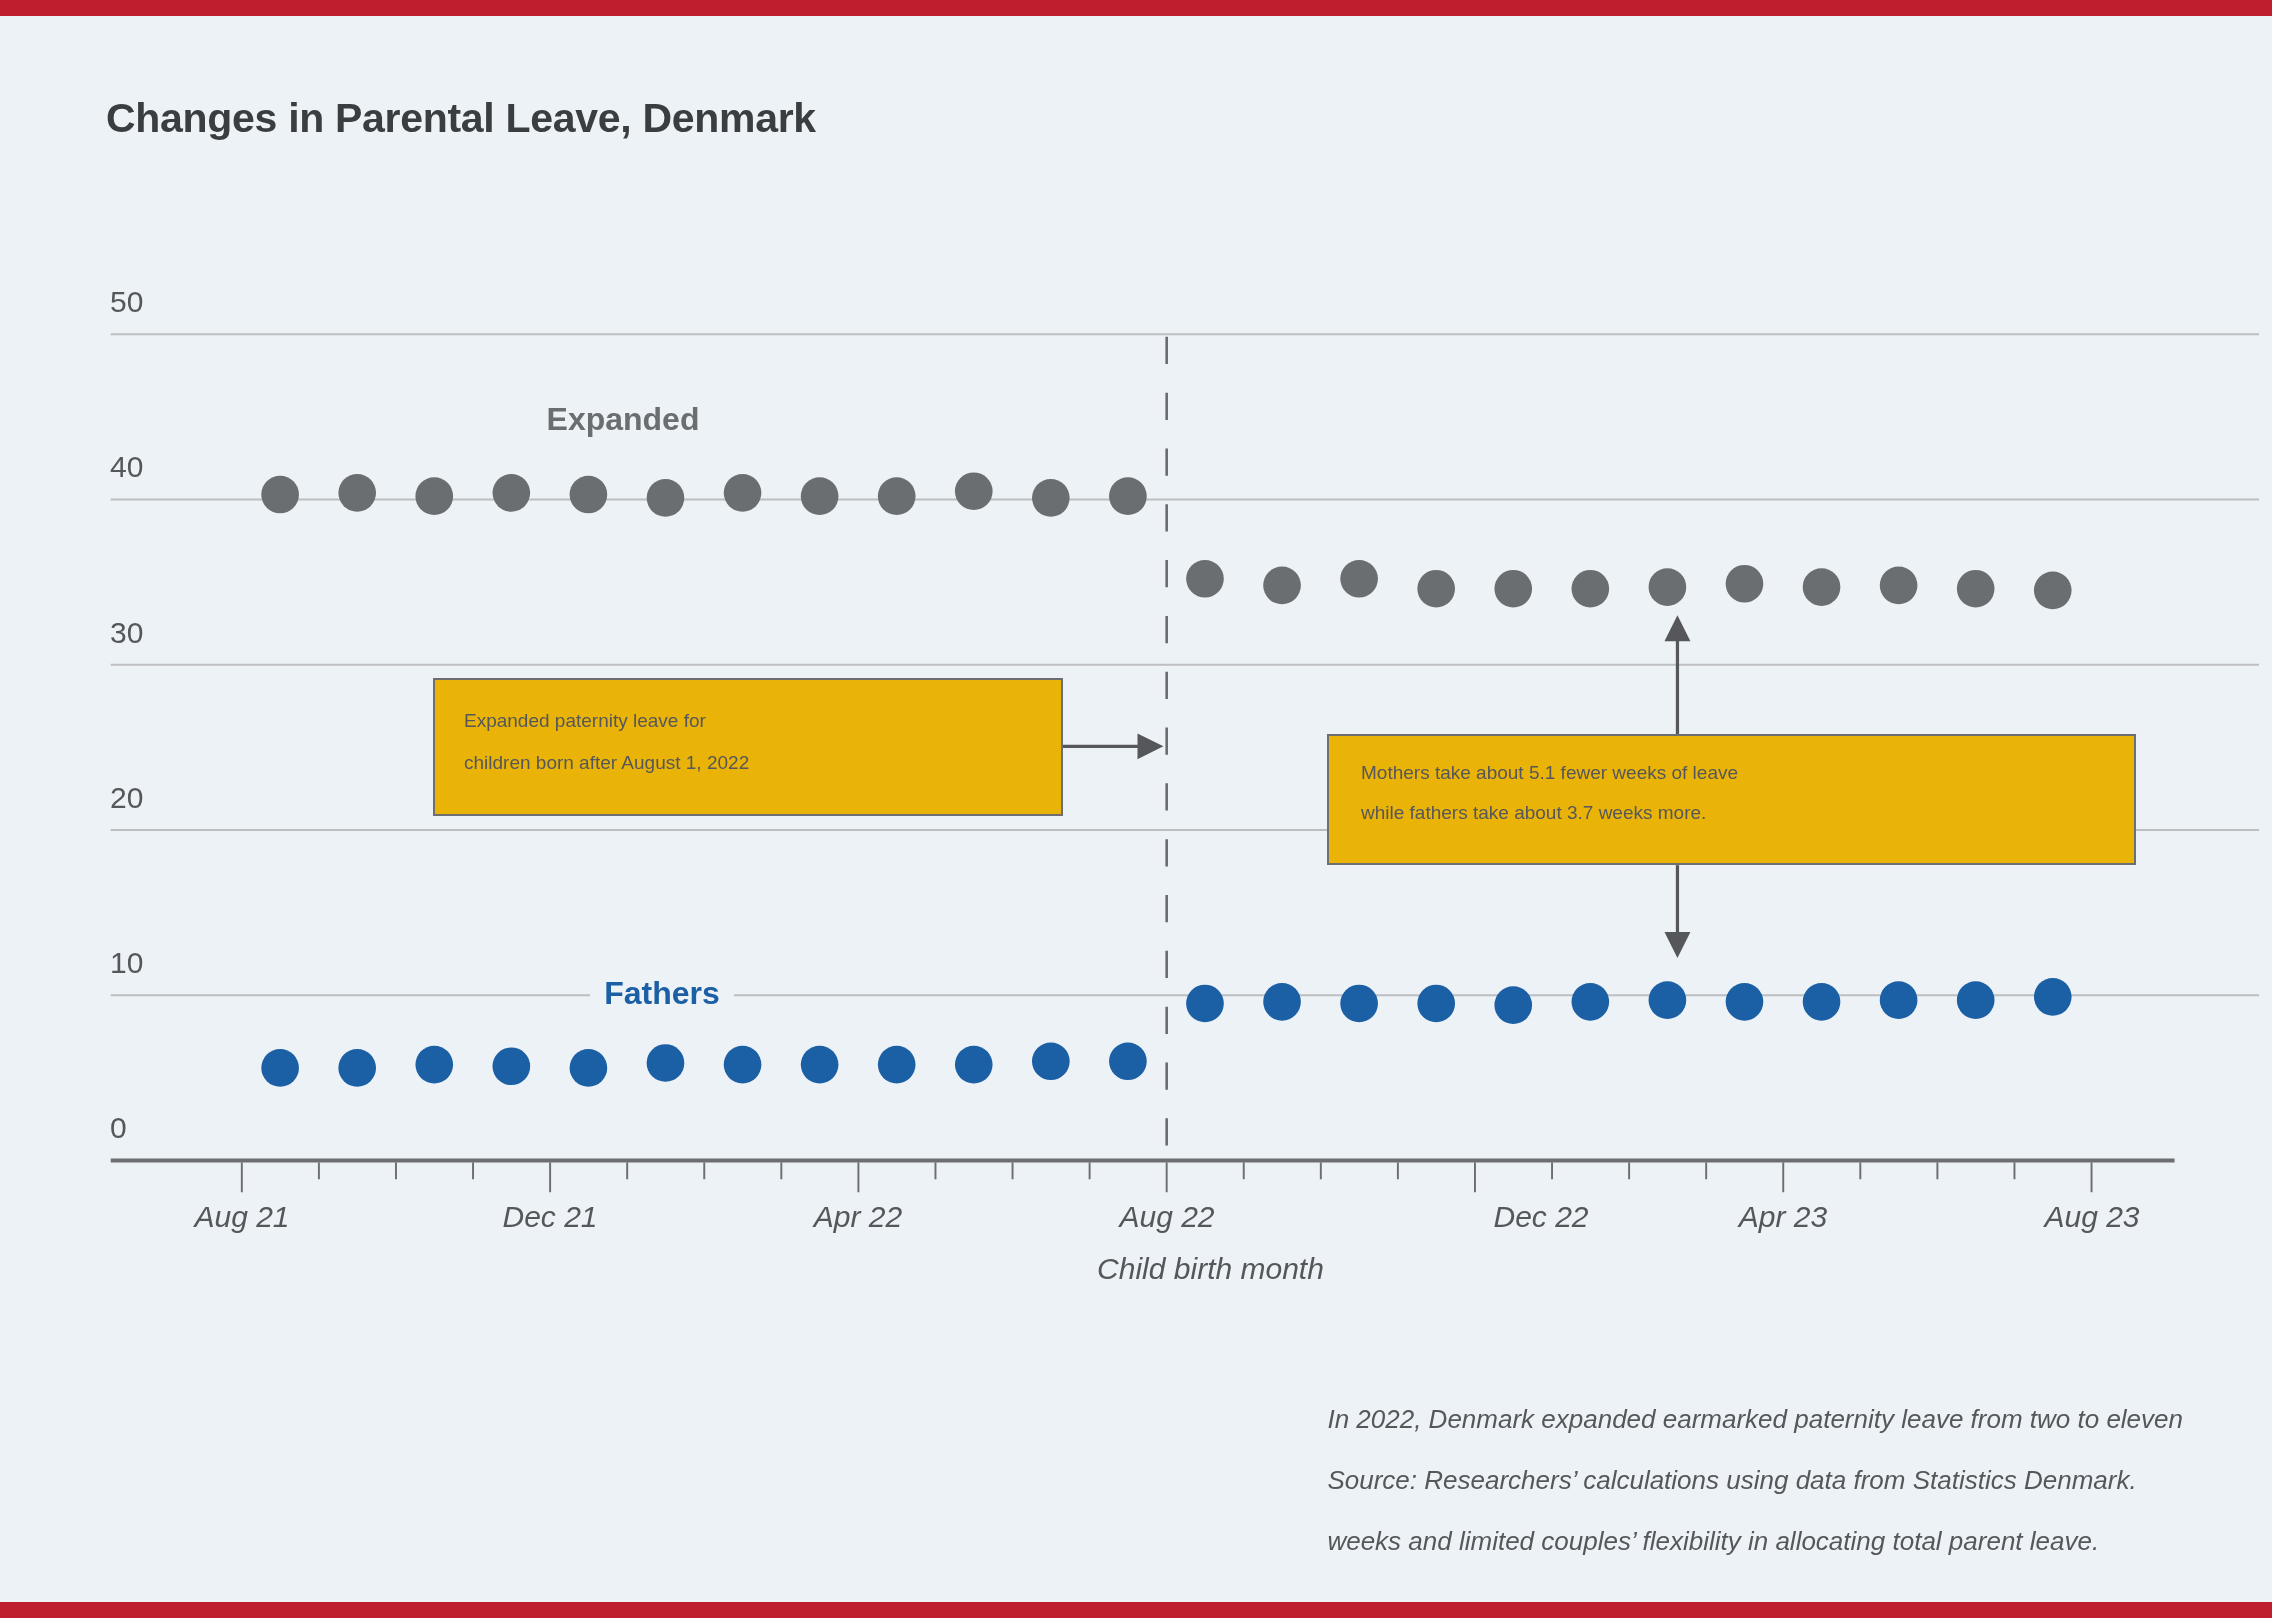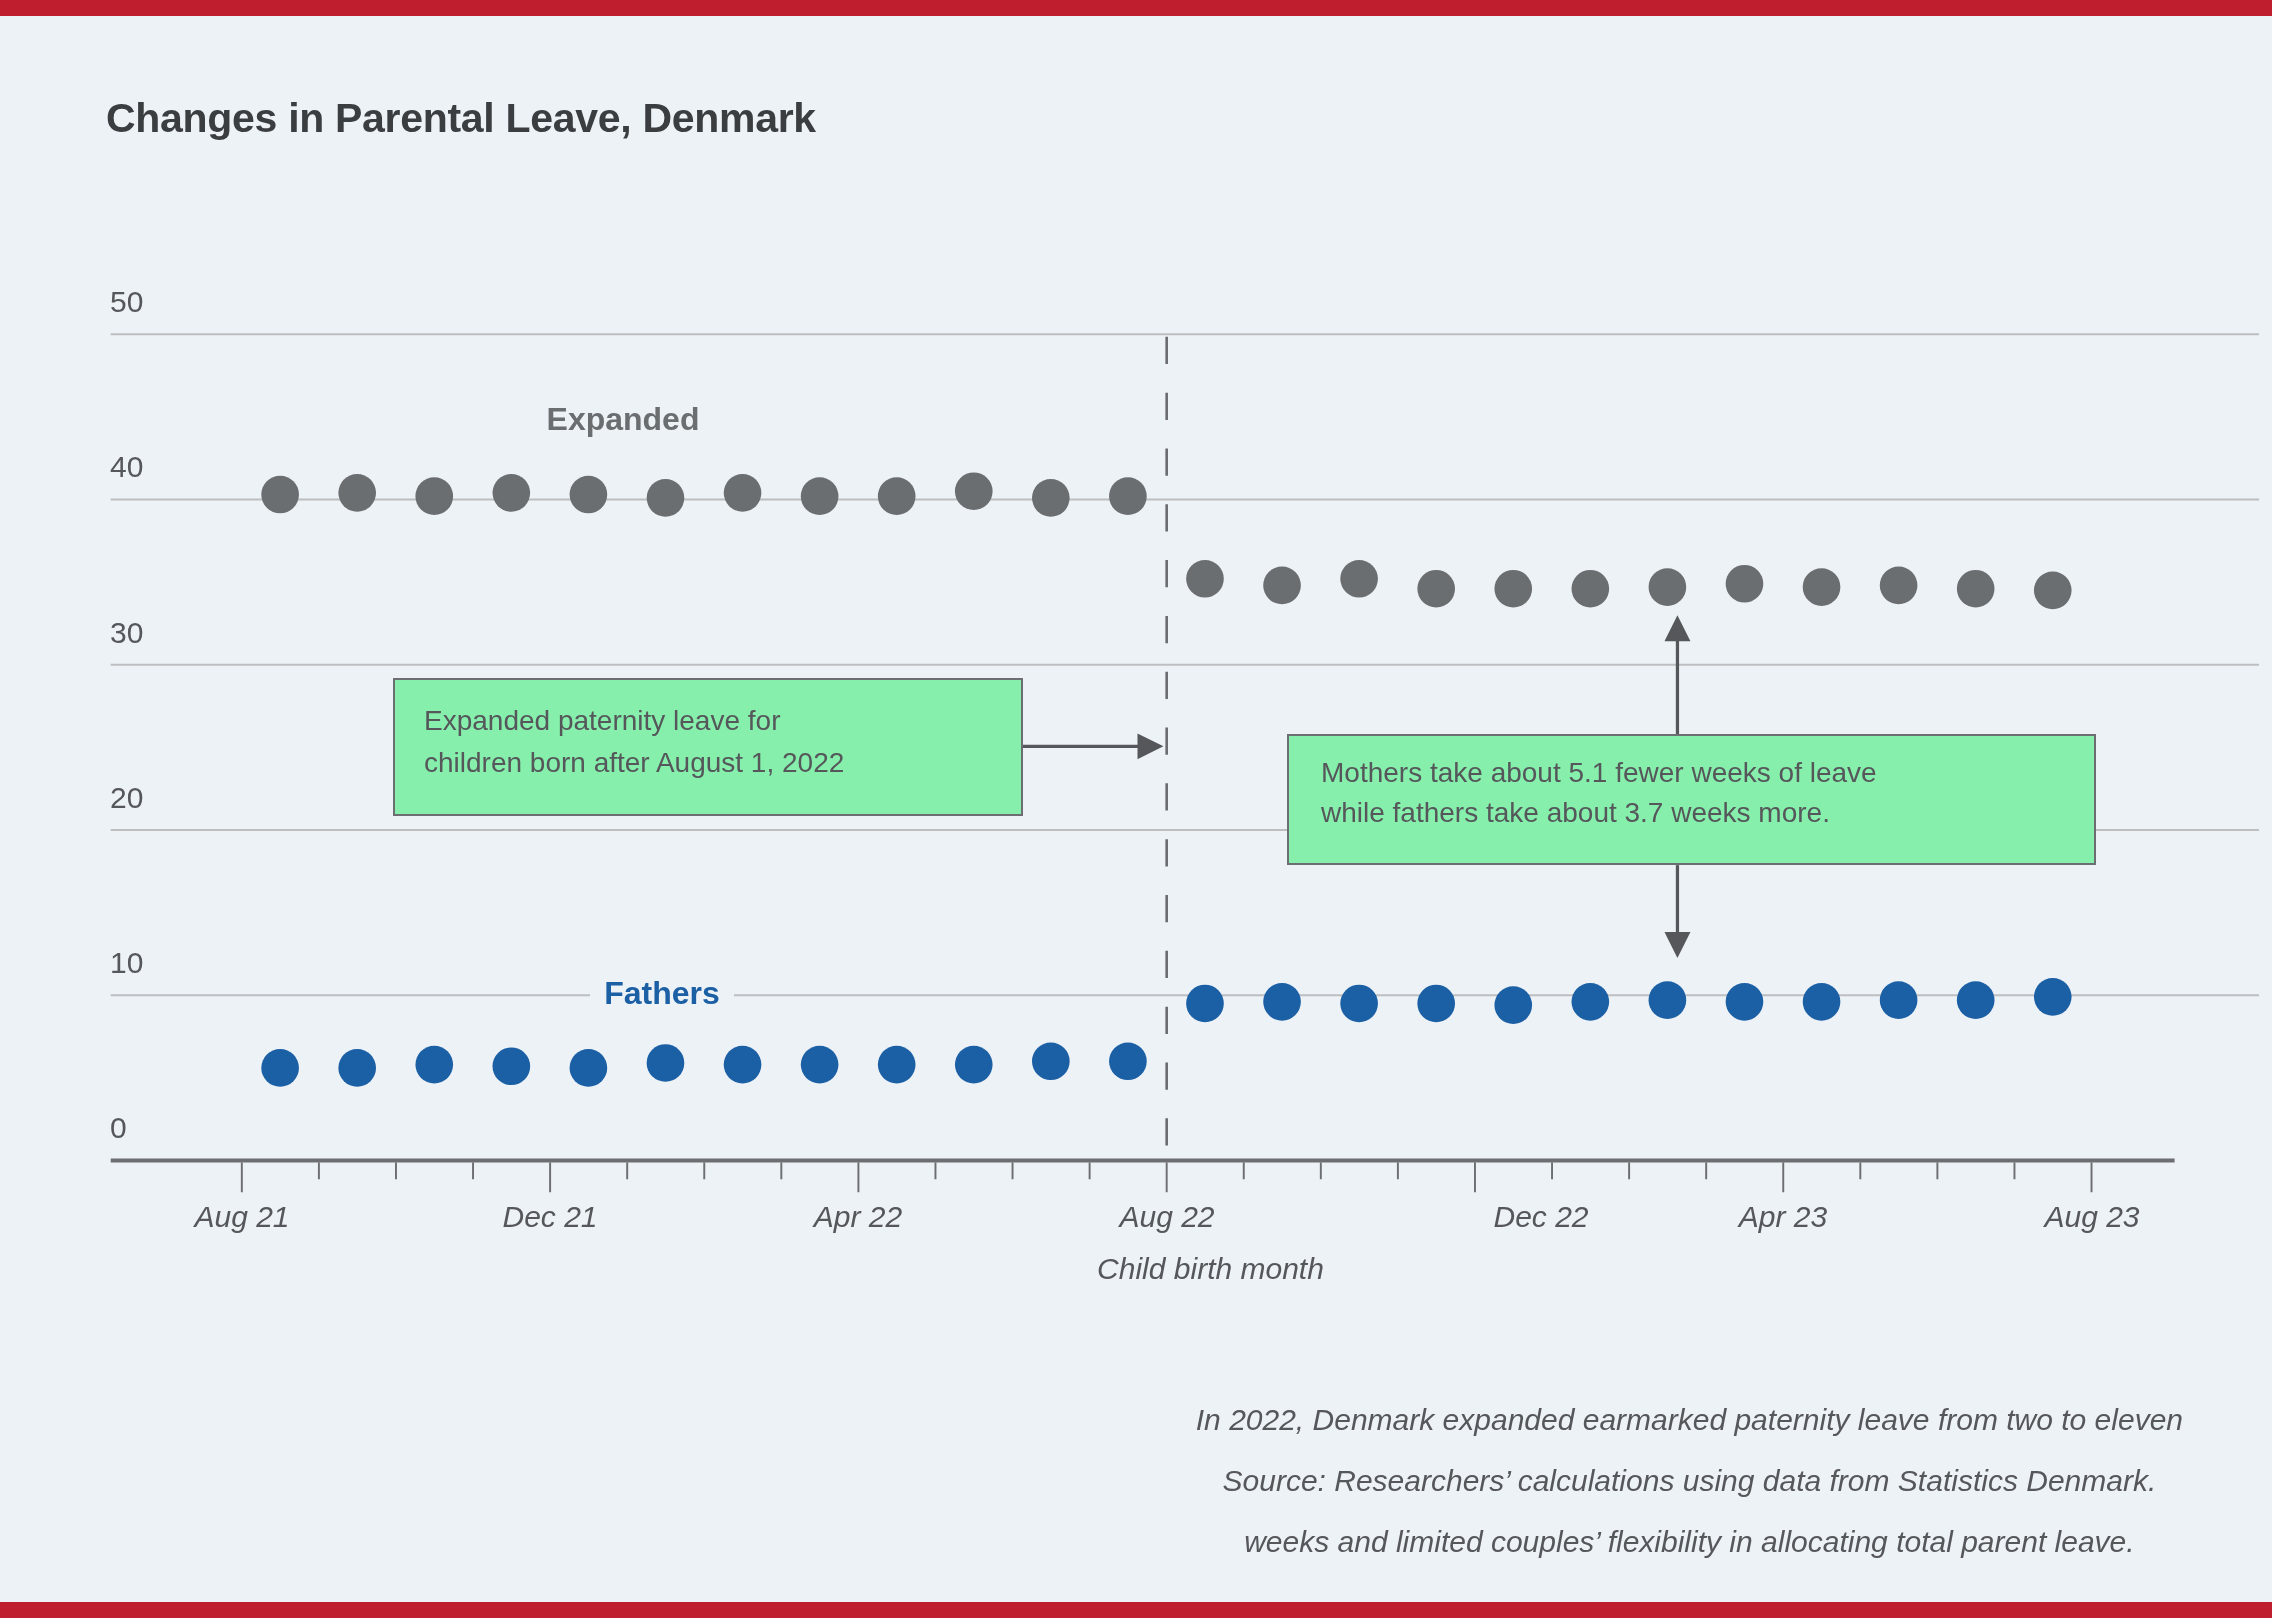--- a/index.html
+++ b/index.html
@@ -11,24 +11,24 @@
   #chart-svg{position:absolute;left:0;top:0;}
   .page-title{position:absolute;left:106px;top:95px;font-size:41px;font-weight:700;color:#3b3e41;letter-spacing:-0.3px;}
   .y-axis-title{position:absolute;left:110px;top:257px;font-size:30px;font-style:italic;color:#55575a;}
   .y-tick-label{position:absolute;font-size:30px;color:#55575a;}
   .x-tick-label{position:absolute;width:156px;text-align:center;font-size:30px;color:#55575a;font-style:italic;}
   .x-axis-title{position:absolute;left:1016px;top:1252px;width:389px;text-align:center;font-size:30px;font-style:italic;color:#55575a;}
   .series-label{position:absolute;font-size:32px;font-weight:700;}
   #mothers-label{left:493px;top:401px;width:260px;text-align:center;color:#6b6e71;}
   #fathers-label{left:532px;top:974px;width:260px;text-align:center;color:#1b5fa5;}
   #fathers-label span{background:#edf2f7;padding:1.3px 14.3px;display:inline-block;}
-  .callout{position:absolute;box-sizing:border-box;background:#86efac;border:2.6px solid #6d6e71;color:#55575a;font-size:28px;}
+  .callout{position:absolute;box-sizing:border-box;background:#eab308;border:2.6px solid #6d6e71;color:#55575a;font-size:19px;margin-left:40px;}
   #policy-callout{left:393px;top:678px;width:630px;height:138px;padding:19.5px 0 0 29px;line-height:42px;}
   #effect-callout{left:1287px;top:734px;width:809px;height:131px;padding:17px 0 0 32px;line-height:40px;}
-  .footer-note{position:absolute;right:90px;top:1389px;text-align:center;font-size:30px;font-style:italic;color:#55575a;line-height:61px;}
+  .footer-note{position:absolute;right:90px;top:1389px;text-align:left;font-size:26px;font-style:italic;color:#55575a;line-height:61px;}
 </style>
 </head>
 <body>
 
 <div id="figure" style="background: rgb(237, 242, 247);">
 
   <div id="top-bar" class="accent-bar" style="background: rgb(190, 30, 45);"></div>
   <div id="bottom-bar" class="accent-bar" style="background: rgb(190, 30, 45);"></div>
 
   <svg id="chart-svg" width="2273" height="1618" viewBox="0 0 3501 2493">

